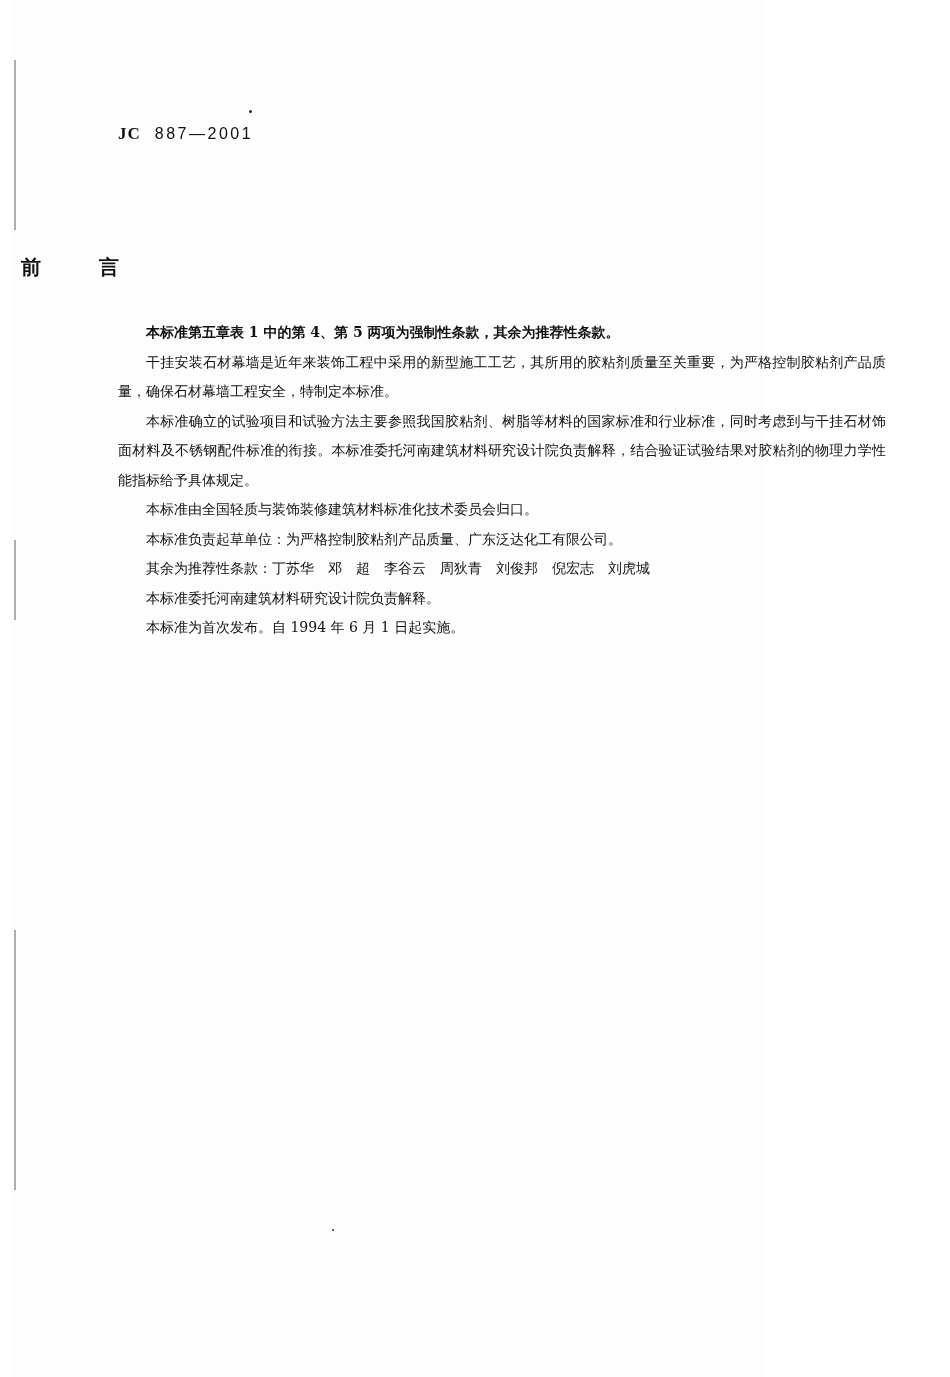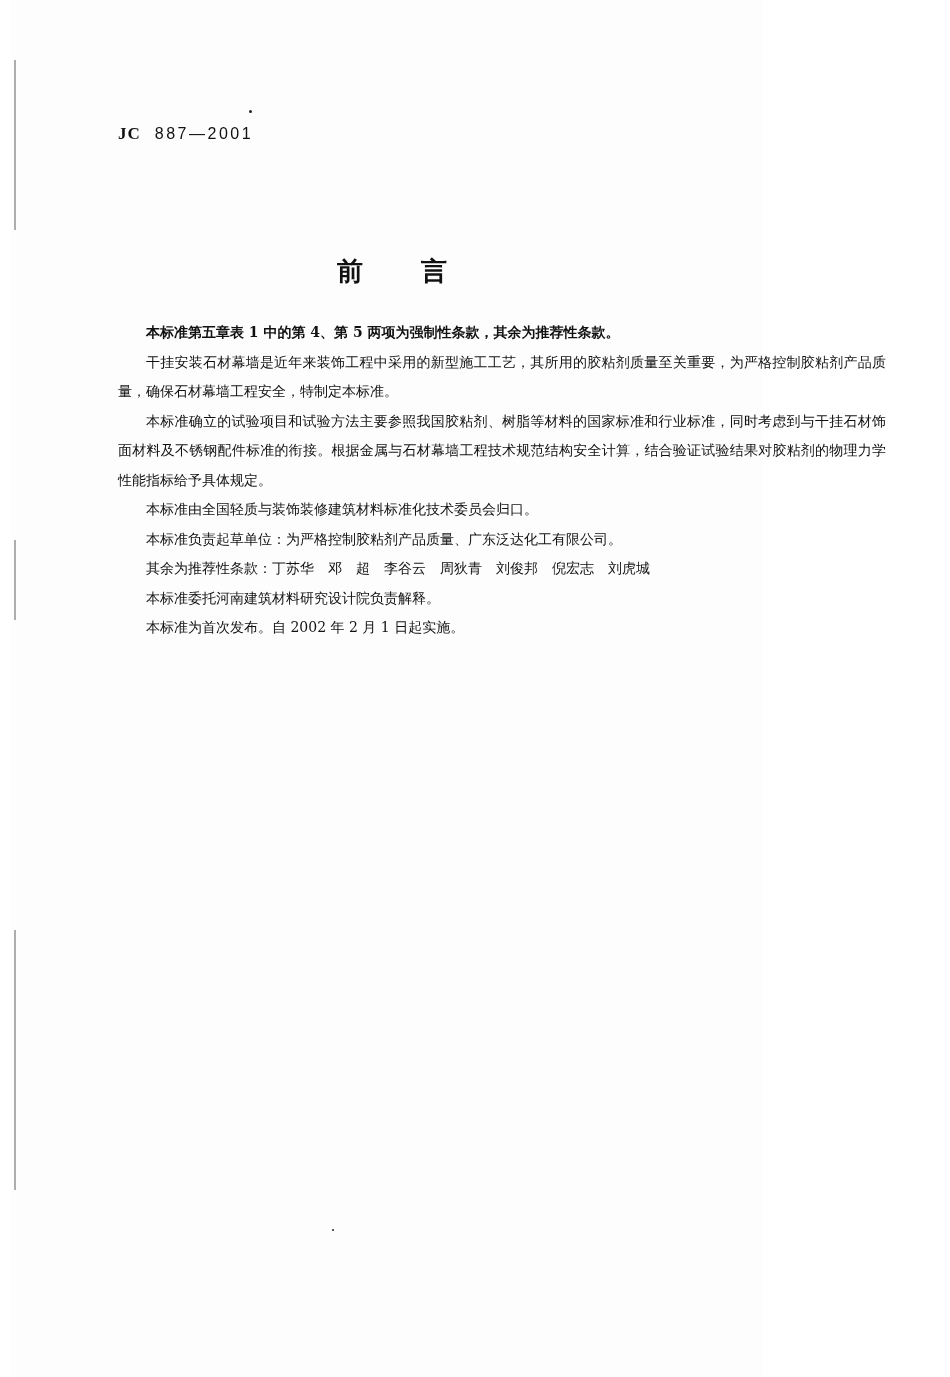--- a/index.html
+++ b/index.html
@@ -42,22 +42,21 @@
     .speck {
       position: absolute;
       width: 3px; height: 3px;
       border-radius: 50%;
       background: #222;
     }
     .title {
       position: absolute;
       left: 0; right: 0;
       top: 254px;
-      text-align: center;
-      font-size: 26px;
+      font-size: 20px;
       font-weight: bold;
       font-family: "DejaVu Serif", serif;
       white-space: nowrap;
       padding-left: 10px;
     }
     .title .ch1 { margin-right: 58px; }
     .body-text {
       position: absolute;
       left: 107px;
       top: 318px;
@@ -105,21 +104,21 @@
     <span class="jc">JC</span><span class="num">887—2001</span>
   </div>
 
   <div class="title">
     <span class="ch1">前</span><span>言</span>
   </div>
 
   <div class="body-text">
     <p class="para bold">本标准第五章表 1 中的第 4、第 5 两项为强制性条款，其余为推荐性条款。</p>
     <p class="para">干挂安装石材幕墙是近年来装饰工程中采用的新型施工工艺，其所用的胶粘剂质量至关重要，为严格控制胶粘剂产品质量，确保石材幕墙工程安全，特制定本标准。</p>
-    <p class="para">本标准确立的试验项目和试验方法主要参照我国胶粘剂、树脂等材料的国家标准和行业标准，同时考虑到与干挂石材饰面材料及不锈钢配件标准的衔接。根据金属与石材幕墙工程技术规范结构安全计算，结合验证试验结果对胶粘剂的物理力学性能指标给予具体规定。</p>
+    <p class="para">本标准确立的试验项目和试验方法主要参照我国胶粘剂、树脂等材料的国家标准和行业标准，同时考虑到与干挂石材饰面材料及不锈钢配件标准的衔接。本标准委托河南建筑材料研究设计院负责解释，结合验证试验结果对胶粘剂的物理力学性能指标给予具体规定。</p>
     <p class="para">本标准由全国轻质与装饰装修建筑材料标准化技术委员会归口。</p>
     <p class="para">本标准负责起草单位：为严格控制胶粘剂产品质量、广东泛达化工有限公司。</p>
     <p class="para">其余为推荐性条款：丁苏华　邓　超　李谷云　周狄青　刘俊邦　倪宏志　刘虎城</p>
     <p class="para">本标准委托河南建筑材料研究设计院负责解释。</p>
-    <p class="para">本标准为首次发布。自 2002 年 2 月 1 日起实施。</p>
+    <p class="para">本标准为首次发布。自 1994 年 6 月 1 日起实施。</p>
   </div>
 
 </div>
 
 </body></html>

